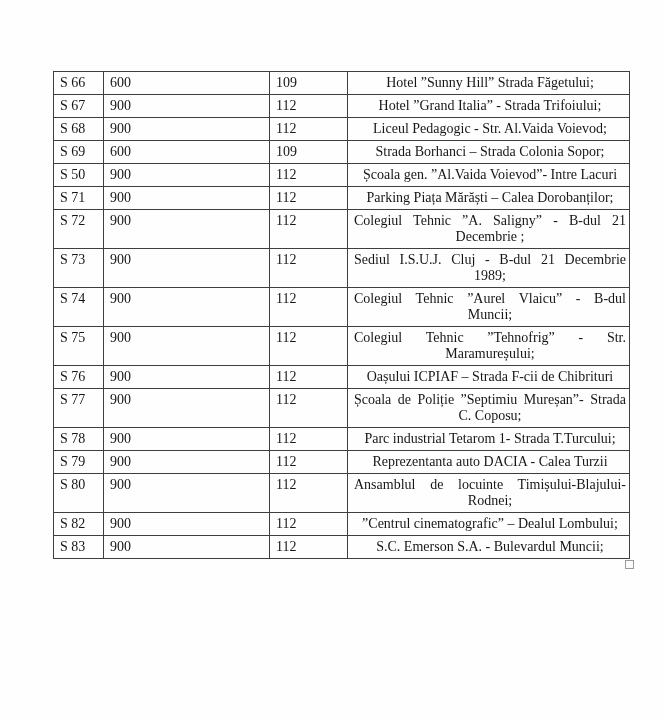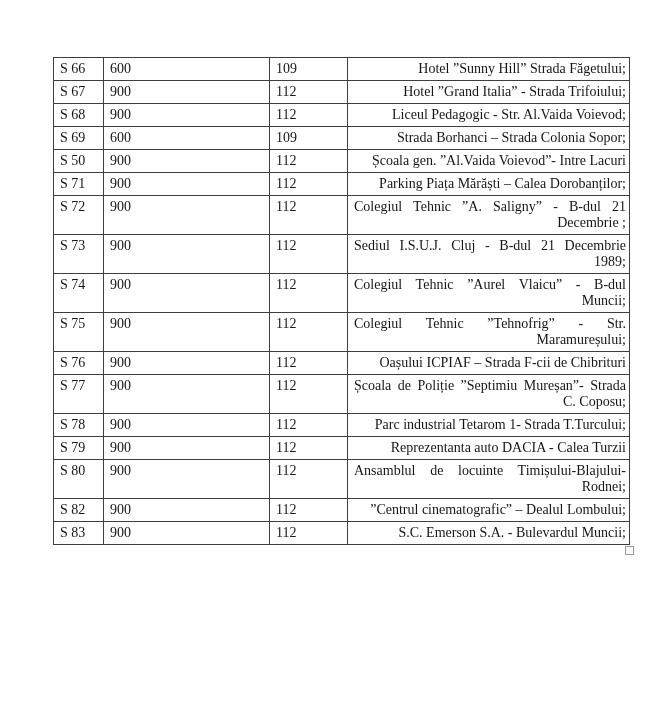--- a/index.html
+++ b/index.html
@@ -10,21 +10,21 @@
     width: 664px;
     height: 720px;
     background: #fefefe;
     position: relative;
     font-family: "Liberation Serif", "DejaVu Serif", serif;
     overflow: hidden;
   }
   .table-wrap {
     position: absolute;
     left: 53px;
-    top: 57px;
+    top: 71px;
     width: 576px;
   }
   table.doc-table {
     border-collapse: collapse;
     table-layout: fixed;
     width: 100%;
     color: #161616;
   }
   table.doc-table td {
     border: 1px solid #3e3e3e;
@@ -33,21 +33,21 @@
     font-size: 14px;
     line-height: 16px;
     overflow: hidden;
     white-space: nowrap;
   }
   table.doc-table td.c-loc {
     white-space: normal;
     padding-right: 3px;
   }
   .loc-line {
-    text-align: right;
+    text-align: center;
   }
   .loc-line.jline {
     text-align: justify;
     text-align-last: justify;
   }
   .resize-handle {
     position: absolute;
     right: -5px;
     bottom: -10px;
     width: 7px;

